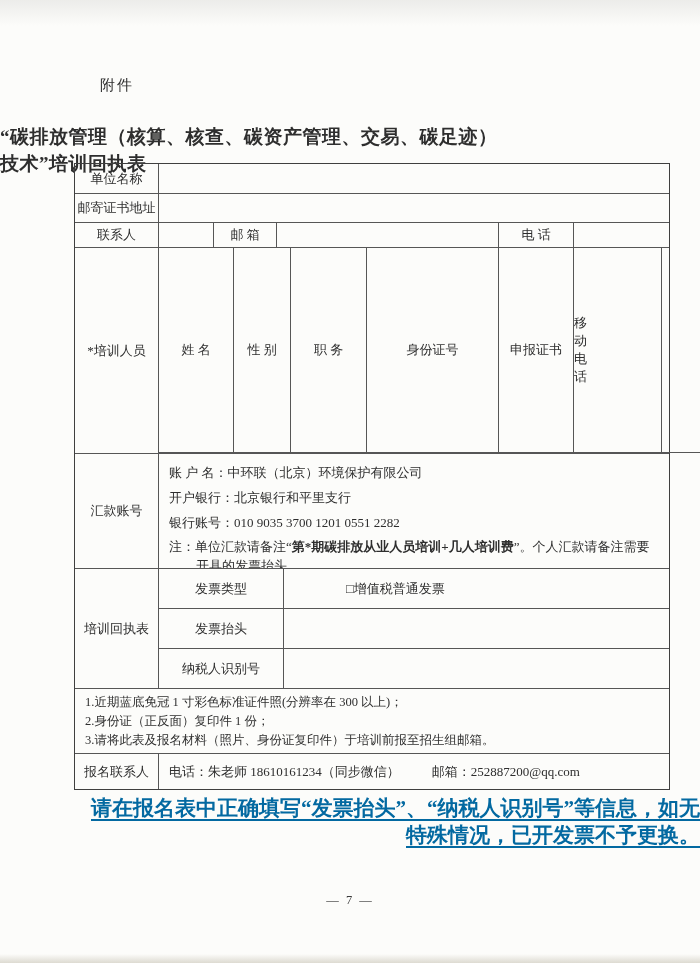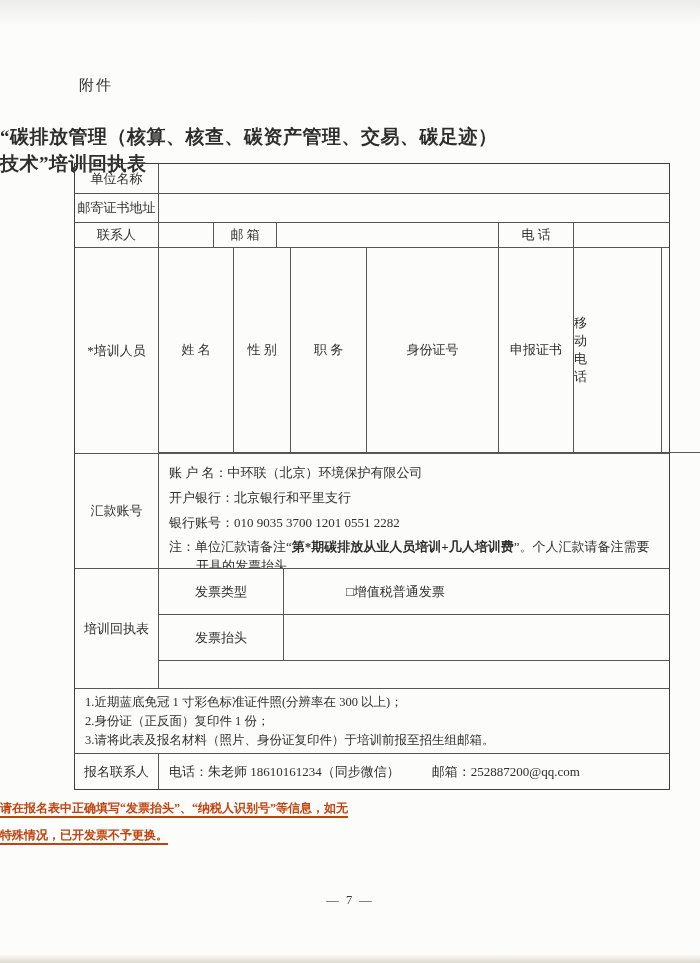--- a/index.html
+++ b/index.html
@@ -21,21 +21,21 @@
     background: linear-gradient(180deg, rgba(120,120,115,0.12), rgba(120,120,115,0));
     pointer-events: none;
   }
   .page::after {
     content: ""; position: absolute; bottom: 0; left: 0; right: 0; height: 9px;
     background: linear-gradient(0deg, rgba(150,140,115,0.30), rgba(150,140,115,0));
     pointer-events: none;
   }
 
   .attachment {
-    position: absolute; left: 79px; top: 76px;
+    position: absolute; left: 100px; top: 76px;
     font-size: 15px; letter-spacing: 2px;
   }
   .title-l1, .title-l2 {
     position: absolute; left: 0; width: 100%;
     text-align: left; font-weight: bold; font-size: 19px;
     letter-spacing: 0.5px;
     margin-top: 20px;
   }
   .title-l1 { top: 104px; }
   .title-l2 { top: 131px; }
@@ -112,22 +112,22 @@
   .tips-content { flex: 1 1 auto; display: block; padding: 4px 6px 0 10px; font-size: 12.5px; }
   .tips-content div { line-height: 19px; white-space: nowrap; }
 
   
   .signup-content { flex: 1 1 auto; padding-left: 10px; }
   .signup-email { margin-left: 32px; }
 
   
   .reminder {
     position: absolute; top: 795px; left: 0; width: 100%;
-    text-align: left; font-weight: bold; font-size: 12px;
-    line-height: 27px; color: #c2410c;
+    text-align: right; font-weight: bold; font-size: 21px;
+    line-height: 27px; color: #0369a1;
   }
   .reminder span {
     text-decoration: underline;
     text-decoration-thickness: 1.5px;
     text-underline-offset: 4px;
   }
   .pageno {
     position: absolute; top: 893px; left: 0; width: 100%;
     text-align: center; font-size: 12.5px; color: #3a3a3a; letter-spacing: 2px;
   }
@@ -242,20 +242,21 @@
           <div class="i-content invoice-type-value">
             <span>□</span>
               <span>增值税普通发票</span>
           </div>
         </div>
         <div class="i-row">
           <div class="i-sublabel">发票抬头</div>
           <div class="i-content"></div>
         </div>
         <div class="i-row">
+          <div class="i-sublabel">纳税人识别号</div>
           <div class="i-content"></div>
         </div>
       </div>
     </div>
 
     <div class="row tips-row">
       <div class="cell grow tips-content">
         <div>1.近期蓝底免冠 1 寸彩色标准证件照(分辨率在 300 以上)；</div>
         <div>2.身份证（正反面）复印件 1 份；</div>
         <div>3.请将此表及报名材料（照片、身份证复印件）于培训前报至招生组邮箱。</div>

